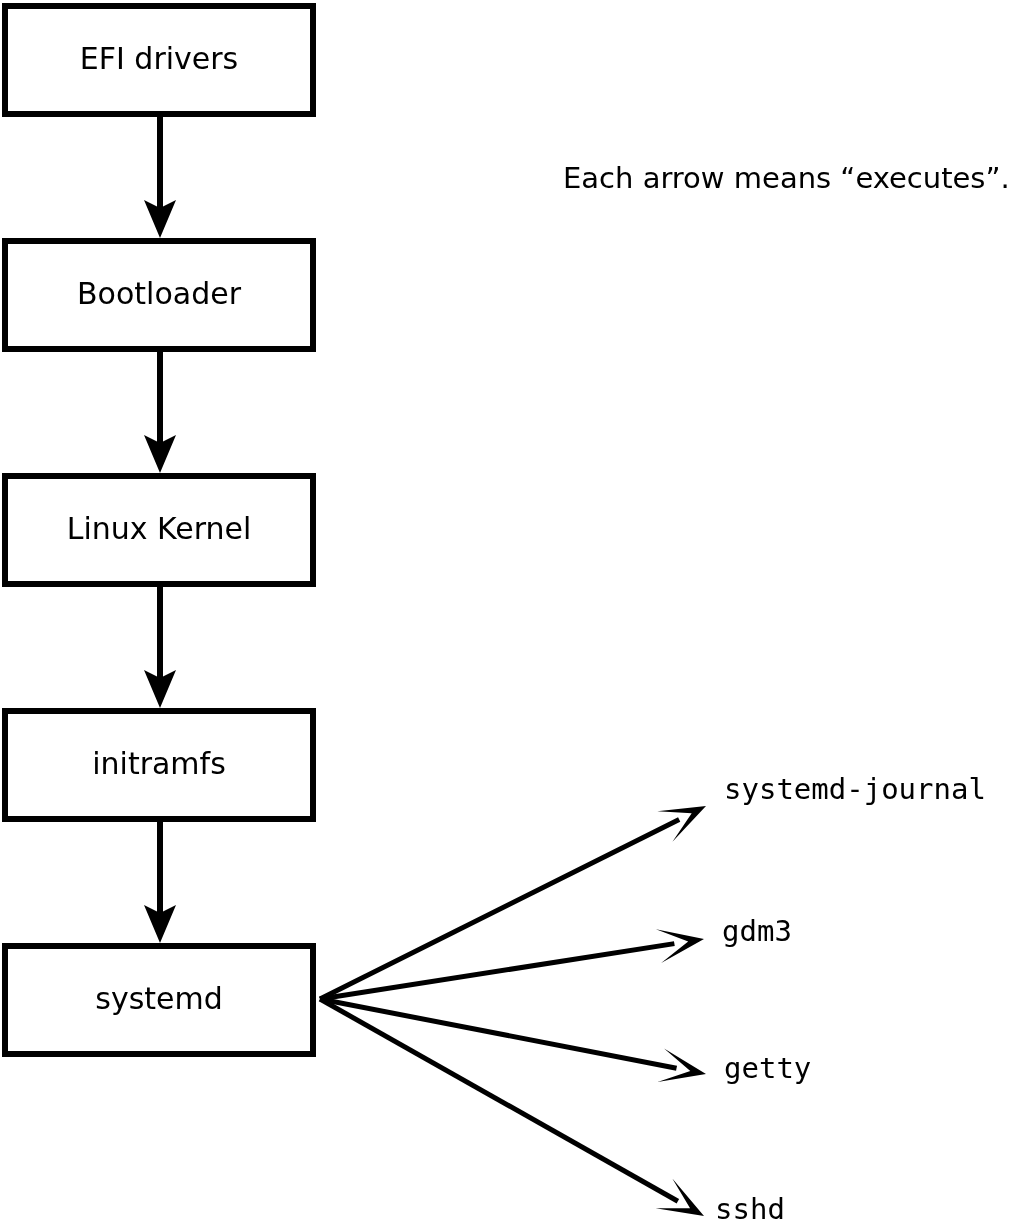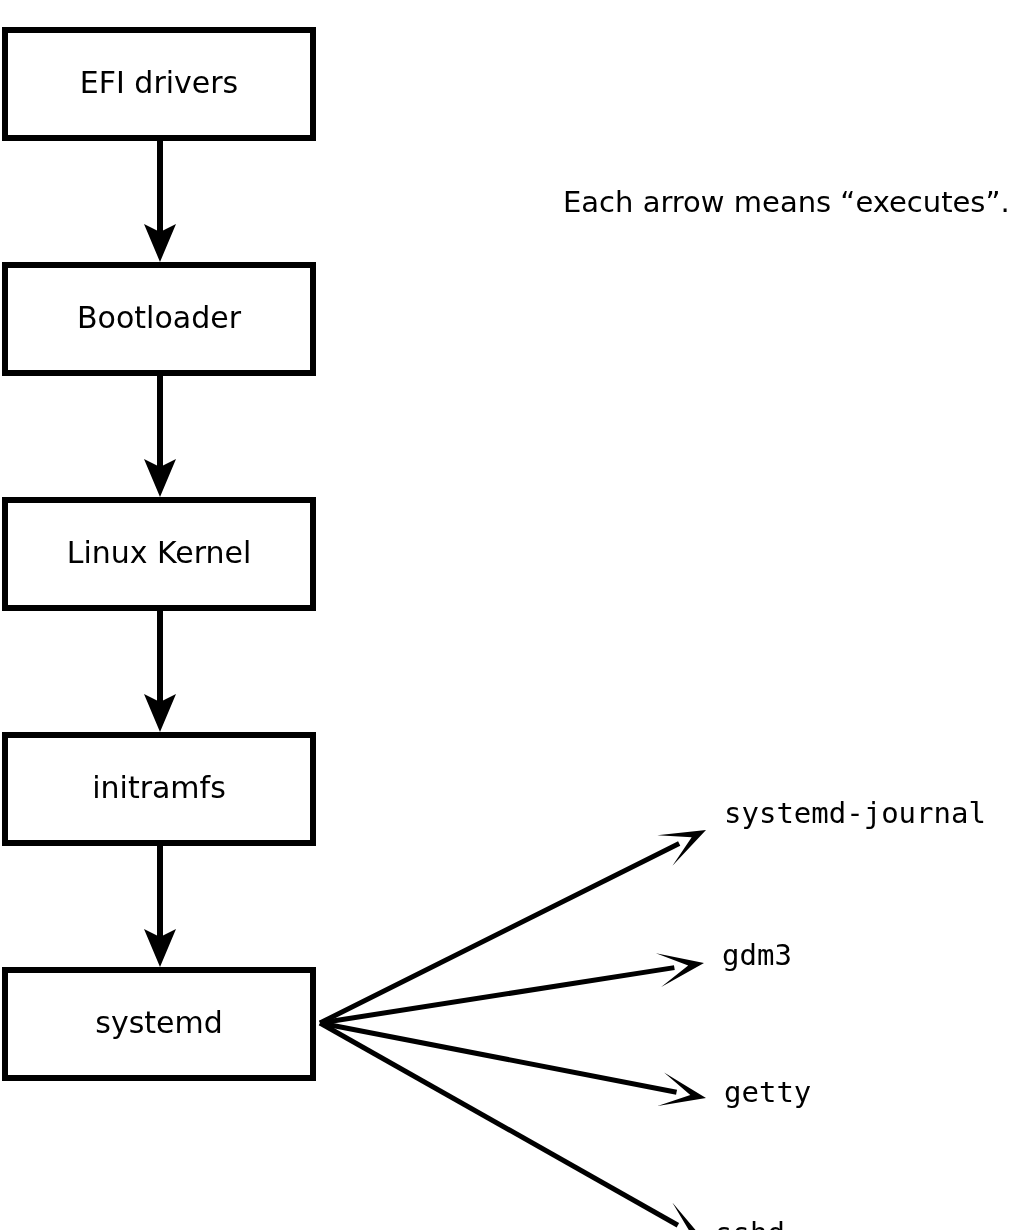--- a/index.html
+++ b/index.html
@@ -12,21 +12,20 @@
     width: 1023px;
     height: 1230px;
     overflow: hidden;
     font-family: "DejaVu Sans", sans-serif;
     color: #000000;
   }
   #diagram-root {
     position: relative;
     width: 1023px;
     height: 952px;
-    margin-top: 24px;
   }
   svg.diagram-canvas {
     position: absolute;
     top: 0;
     left: 0;
     width: 1023px;
     height: 1230px;
     display: block;
   }
   .node-box-rect {

